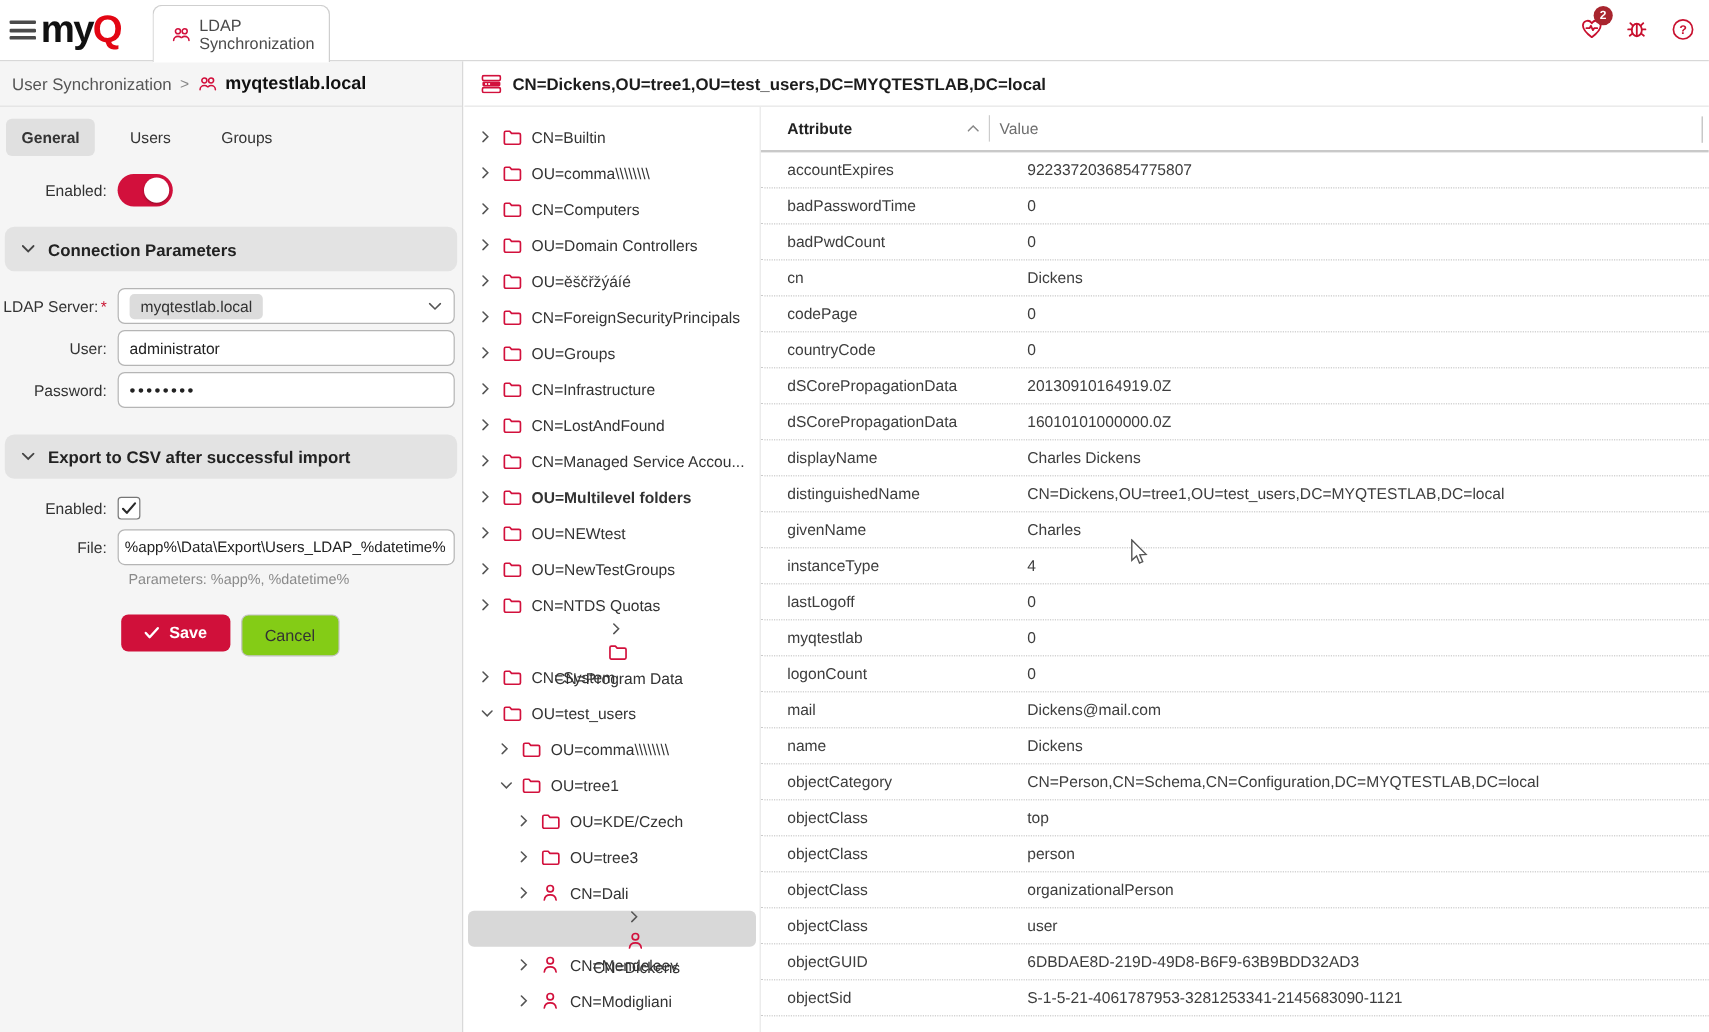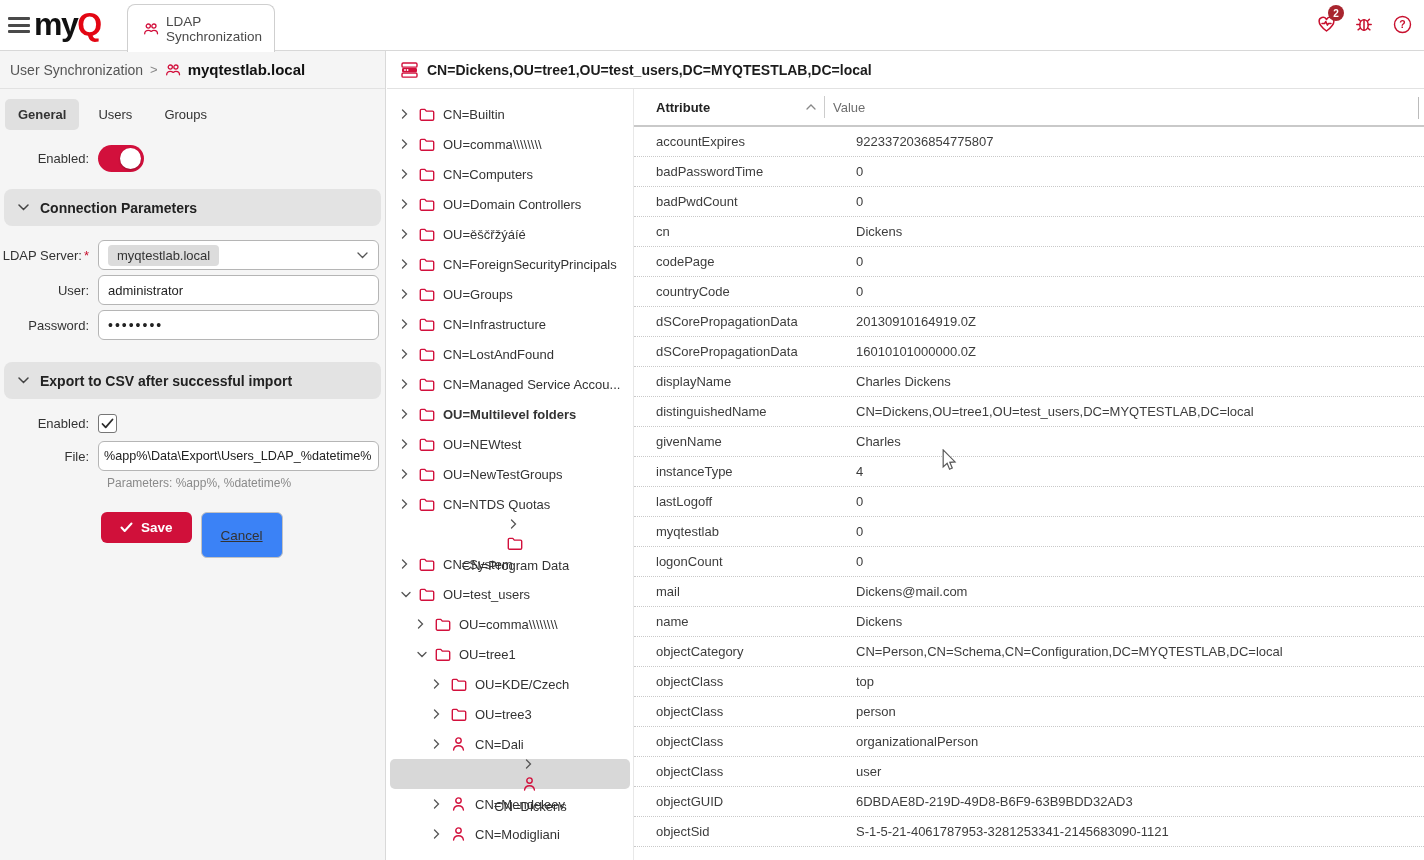--- a/index.html
+++ b/index.html
@@ -21,21 +21,21 @@
   .badge { position:absolute; top:-7px; right:-6px; min-width:16px; height:16px; border-radius:8px; background:#a8252e;
     color:#fff; font-size:10px; font-weight:bold; display:flex; align-items:center; justify-content:center; padding:0 4px; }
 
   
   .left-panel { position:absolute; left:0; top:51px; width:386px; height:809px; background:#f5f5f5;
     border-right:1px solid #d9d9d9; }
   .breadcrumb { height:38px; border-bottom:1px solid #e2e2e2; display:flex; align-items:center; padding-left:10px; gap:7px; }
   .bc-parent { color:#555; font-size:14px; cursor:pointer; }
   .bc-sep { color:#888; font-size:13px; }
   .bc-current { font-weight:bold; font-size:15px; color:#111; }
-  .ltabs { display:flex; align-items:center; gap:6px; margin:10px 0 0 5px; }
+  .ltabs { display:flex; align-items:center; gap:16px; margin:10px 0 0 5px; }
   .ltab { padding:8px 13px; font-size:13px; color:#333; border-radius:5px; cursor:pointer; }
   .ltab.active { background:#e0e0e0; font-weight:bold; }
   .form-row { display:flex; align-items:center; margin-top:11px; }
   .flabel { width:98px; text-align:right; padding-right:9px; color:#333; flex:none; }
   .req { color:#c8102e; margin-left:2px; }
   .toggle { width:46px; height:27px; border-radius:14px; background:#d2103c; position:relative; cursor:pointer; }
   .toggle .knob { position:absolute; right:3px; top:3px; width:21px; height:21px; border-radius:50%; background:#fff;
     box-shadow:0 1px 2px rgba(0,0,0,.3); }
   .sec-header { margin:17px 4px 0 4px; height:37px; background:#e3e3e3; border-radius:8px;
     display:flex; align-items:center; padding-left:14px; gap:11px; font-weight:bold; font-size:14px; color:#222; cursor:pointer; }
@@ -44,22 +44,22 @@
   .chip { background:#dcdcdc; border-radius:4px; padding:3px 9px; color:#333; }
   .sel-arrow { position:absolute; right:10px; top:11px; }
   .pwd { letter-spacing:2px; font-size:14px; }
   .checkbox { width:19px; height:19px; background:#fff; border:1.5px solid #767676; border-radius:3px;
     display:flex; align-items:center; justify-content:center; cursor:pointer; }
   .hint { margin:5px 0 0 107px; color:#8a8a8a; font-size:12px; }
   .btn-row { display:flex; gap:9px; margin:22px 0 0 101px; }
   .btn-save { background:#d0103a; color:#fff; font-weight:bold; border:none; border-radius:6px; height:31px;
     padding:0 19px; font-size:13.5px; display:flex; align-items:center; gap:8px; cursor:pointer;
     font-family:inherit; }
-  .btn-cancel { background:#3b82f6; color:#333; border:1px solid #c2c2c2; border-radius:6px; height:46px;
-    padding:0 19px; font-size:13.5px; cursor:pointer; font-family:inherit;text-decoration:underline; }
+  .btn-cancel { background:#84cc16; color:#333; border:1px solid #c2c2c2; border-radius:6px; height:35px;
+    padding:0 19px; font-size:13.5px; cursor:pointer; font-family:inherit; }
 
   
   .browser-header { position:absolute; left:387px; top:51px; width:1037px; height:38px; background:#fff;
     border-bottom:1px solid #e2e2e2; display:flex; align-items:center; padding-left:14px; gap:9px; }
   .bh-title { font-weight:bold; font-size:14px; color:#1c1c1c; }
   .tree-panel { position:absolute; left:387px; top:89px; width:246px; height:771px; overflow:hidden; background:#fff; padding-top:10px; }
   .tree-row { height:30px; display:flex; align-items:center; gap:7px; cursor:pointer; margin:0 3px; border-radius:5px; }
   .tree-row.selected { background:#d8d8d8; }
   .tw { width:11px; display:flex; flex:none; }
   .ti { width:17px; display:flex; flex:none; }

